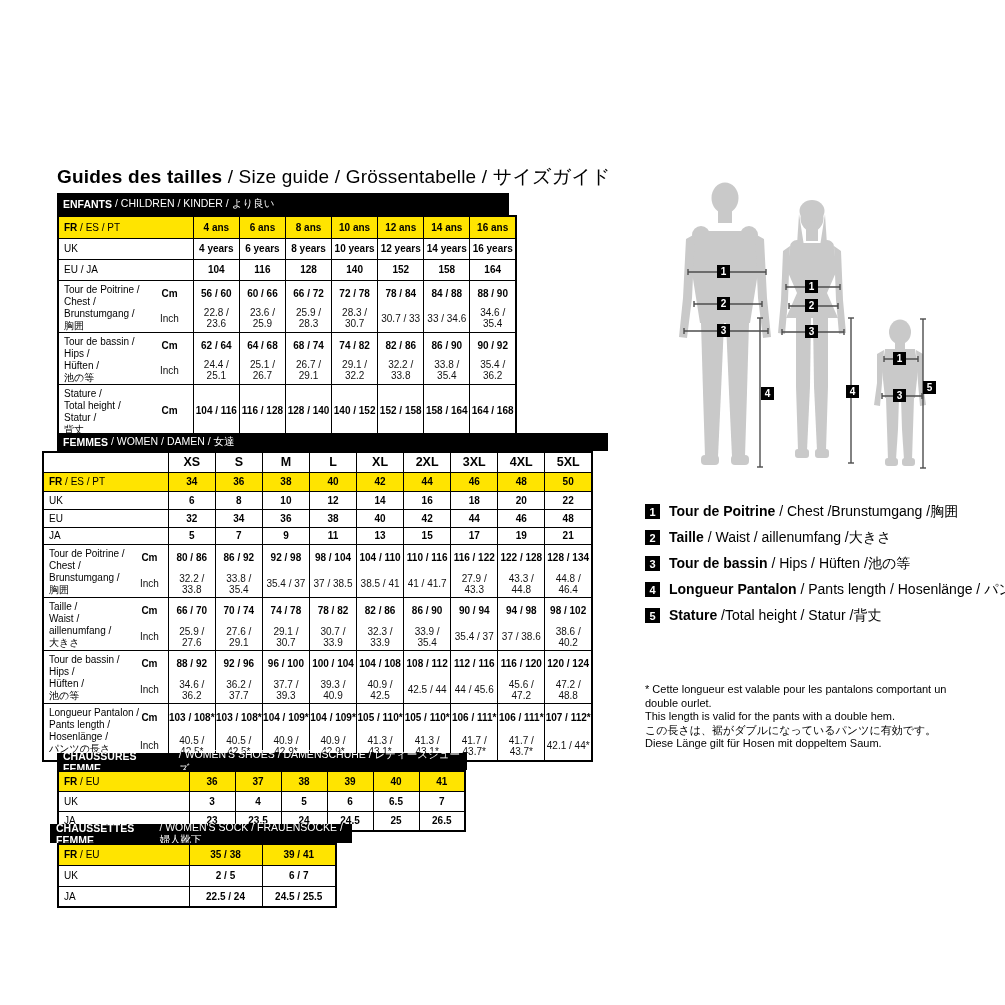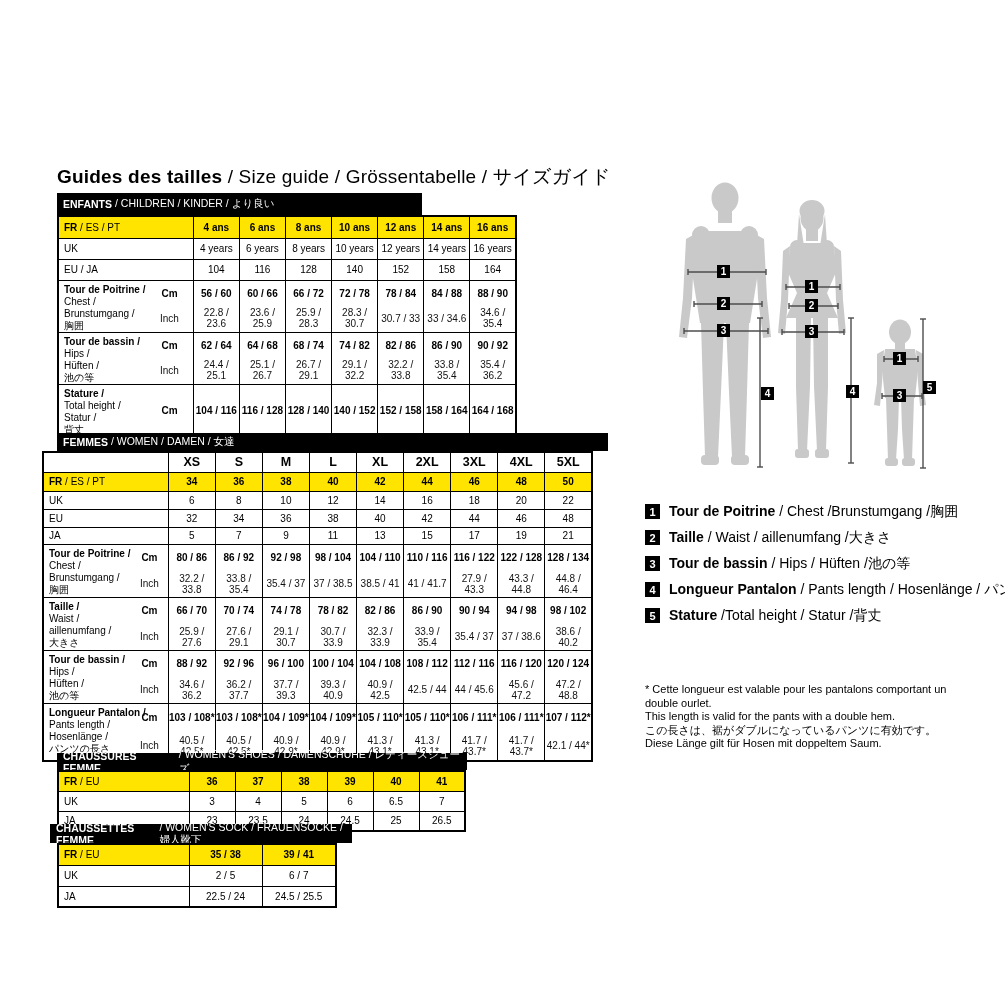--- a/index.html
+++ b/index.html
@@ -12,34 +12,34 @@
   .bar{position:absolute;background:#000;color:#fff;font-size:10.5px;
        display:flex;align-items:center;padding-left:6px;box-sizing:border-box;}
   .bar b{font-weight:bold;margin-right:3px;}
   
   table{border-collapse:collapse;table-layout:fixed;position:absolute;
         border:2px solid #000;background:#fff;}
   td{border:1px solid #000;font-size:10px;text-align:center;vertical-align:middle;
      padding:0;overflow:visible;}
   .rl{text-align:left;padding-left:5px;}
   .lbl{text-align:left;vertical-align:top;padding:3px 0 0 5px;border-right:0;line-height:12px;}
-  .lbl .l1{font-weight:bold;white-space:nowrap;}
+  .lbl .l1{font-weight:normal;white-space:nowrap;}
   .unit{border-left:0;font-weight:bold;}
   .unit-dual{border-left:0;}
   .unit-dual>div,.dual>div{height:26px;display:flex;align-items:center;justify-content:center;}
   .kids .unit-dual>div,.kids .dual>div{height:25px;}
   .tall .unit-dual>div,.tall .dual>div{height:28px;}
   .dual{vertical-align:top;margin-top:41px;}
   .v-cm{font-weight:bold;}
   .v-inch{font-weight:normal;color:#111;}
   .ylc{background:#ffe400;font-weight:bold;}
   .lbl-y{background:#ffe400;text-align:left;padding-left:5px;}
   .lbl-y b{font-weight:bold;}
   .szc{font-weight:bold;font-size:12.5px;}
-  .plain{font-weight:normal;}
+  .plain{font-weight:bold;}
   tr.h17{height:17px}tr.h18{height:18px}tr.h19{height:19px}tr.h20{height:20px}
   tr.h21{height:21px}tr.h22{height:22px}tr.h43{height:43px}tr.h51{height:51px}
   tr.h52{height:52px}tr.h53{height:53px}tr.h57{height:57px}
   
   #legend{position:absolute;left:645px;top:504px;display:flex;flex-direction:column;gap:11px;}
   .leg-item{display:flex;align-items:center;height:15px;}
   .chip{width:15px;height:15px;background:#000;color:#fff;font-size:11px;font-weight:bold;
         display:flex;align-items:center;justify-content:center;margin-right:9px;flex:0 0 15px;}
   .leg-text{font-size:14px;white-space:nowrap;text-align:right;}
   .leg-text b{font-weight:bold;}
@@ -54,21 +54,21 @@
   .mkG{left:805px;top:325px}.mkH{left:846px;top:385px}.mkI{left:893px;top:352px}
   .mkJ{left:893px;top:389px}.mkK{left:923px;top:381px}
 </style>
 </head>
 <body>
 
 <div id="page">
 
   <div id="title"><b>Guides des tailles</b><span> / Size guide / Grössentabelle / サイズガイド</span></div>
 
-  <div class="bar" style="left:57px;top:193px;width:365px;height:22px;">
+  <div class="bar" style="left:57px;top:193px;width:452px;height:22px;">
       <b>ENFANTS</b>
       <span>/ CHILDREN / KINDER / より良い</span>
     </div>
 
   <table class="kids" style="left:57px;top:215px;width:460px;">
     <colgroup>
         <col style="width:88px">
         <col style="width:47px">
         <col style="width:46px">
         <col style="width:46px">

